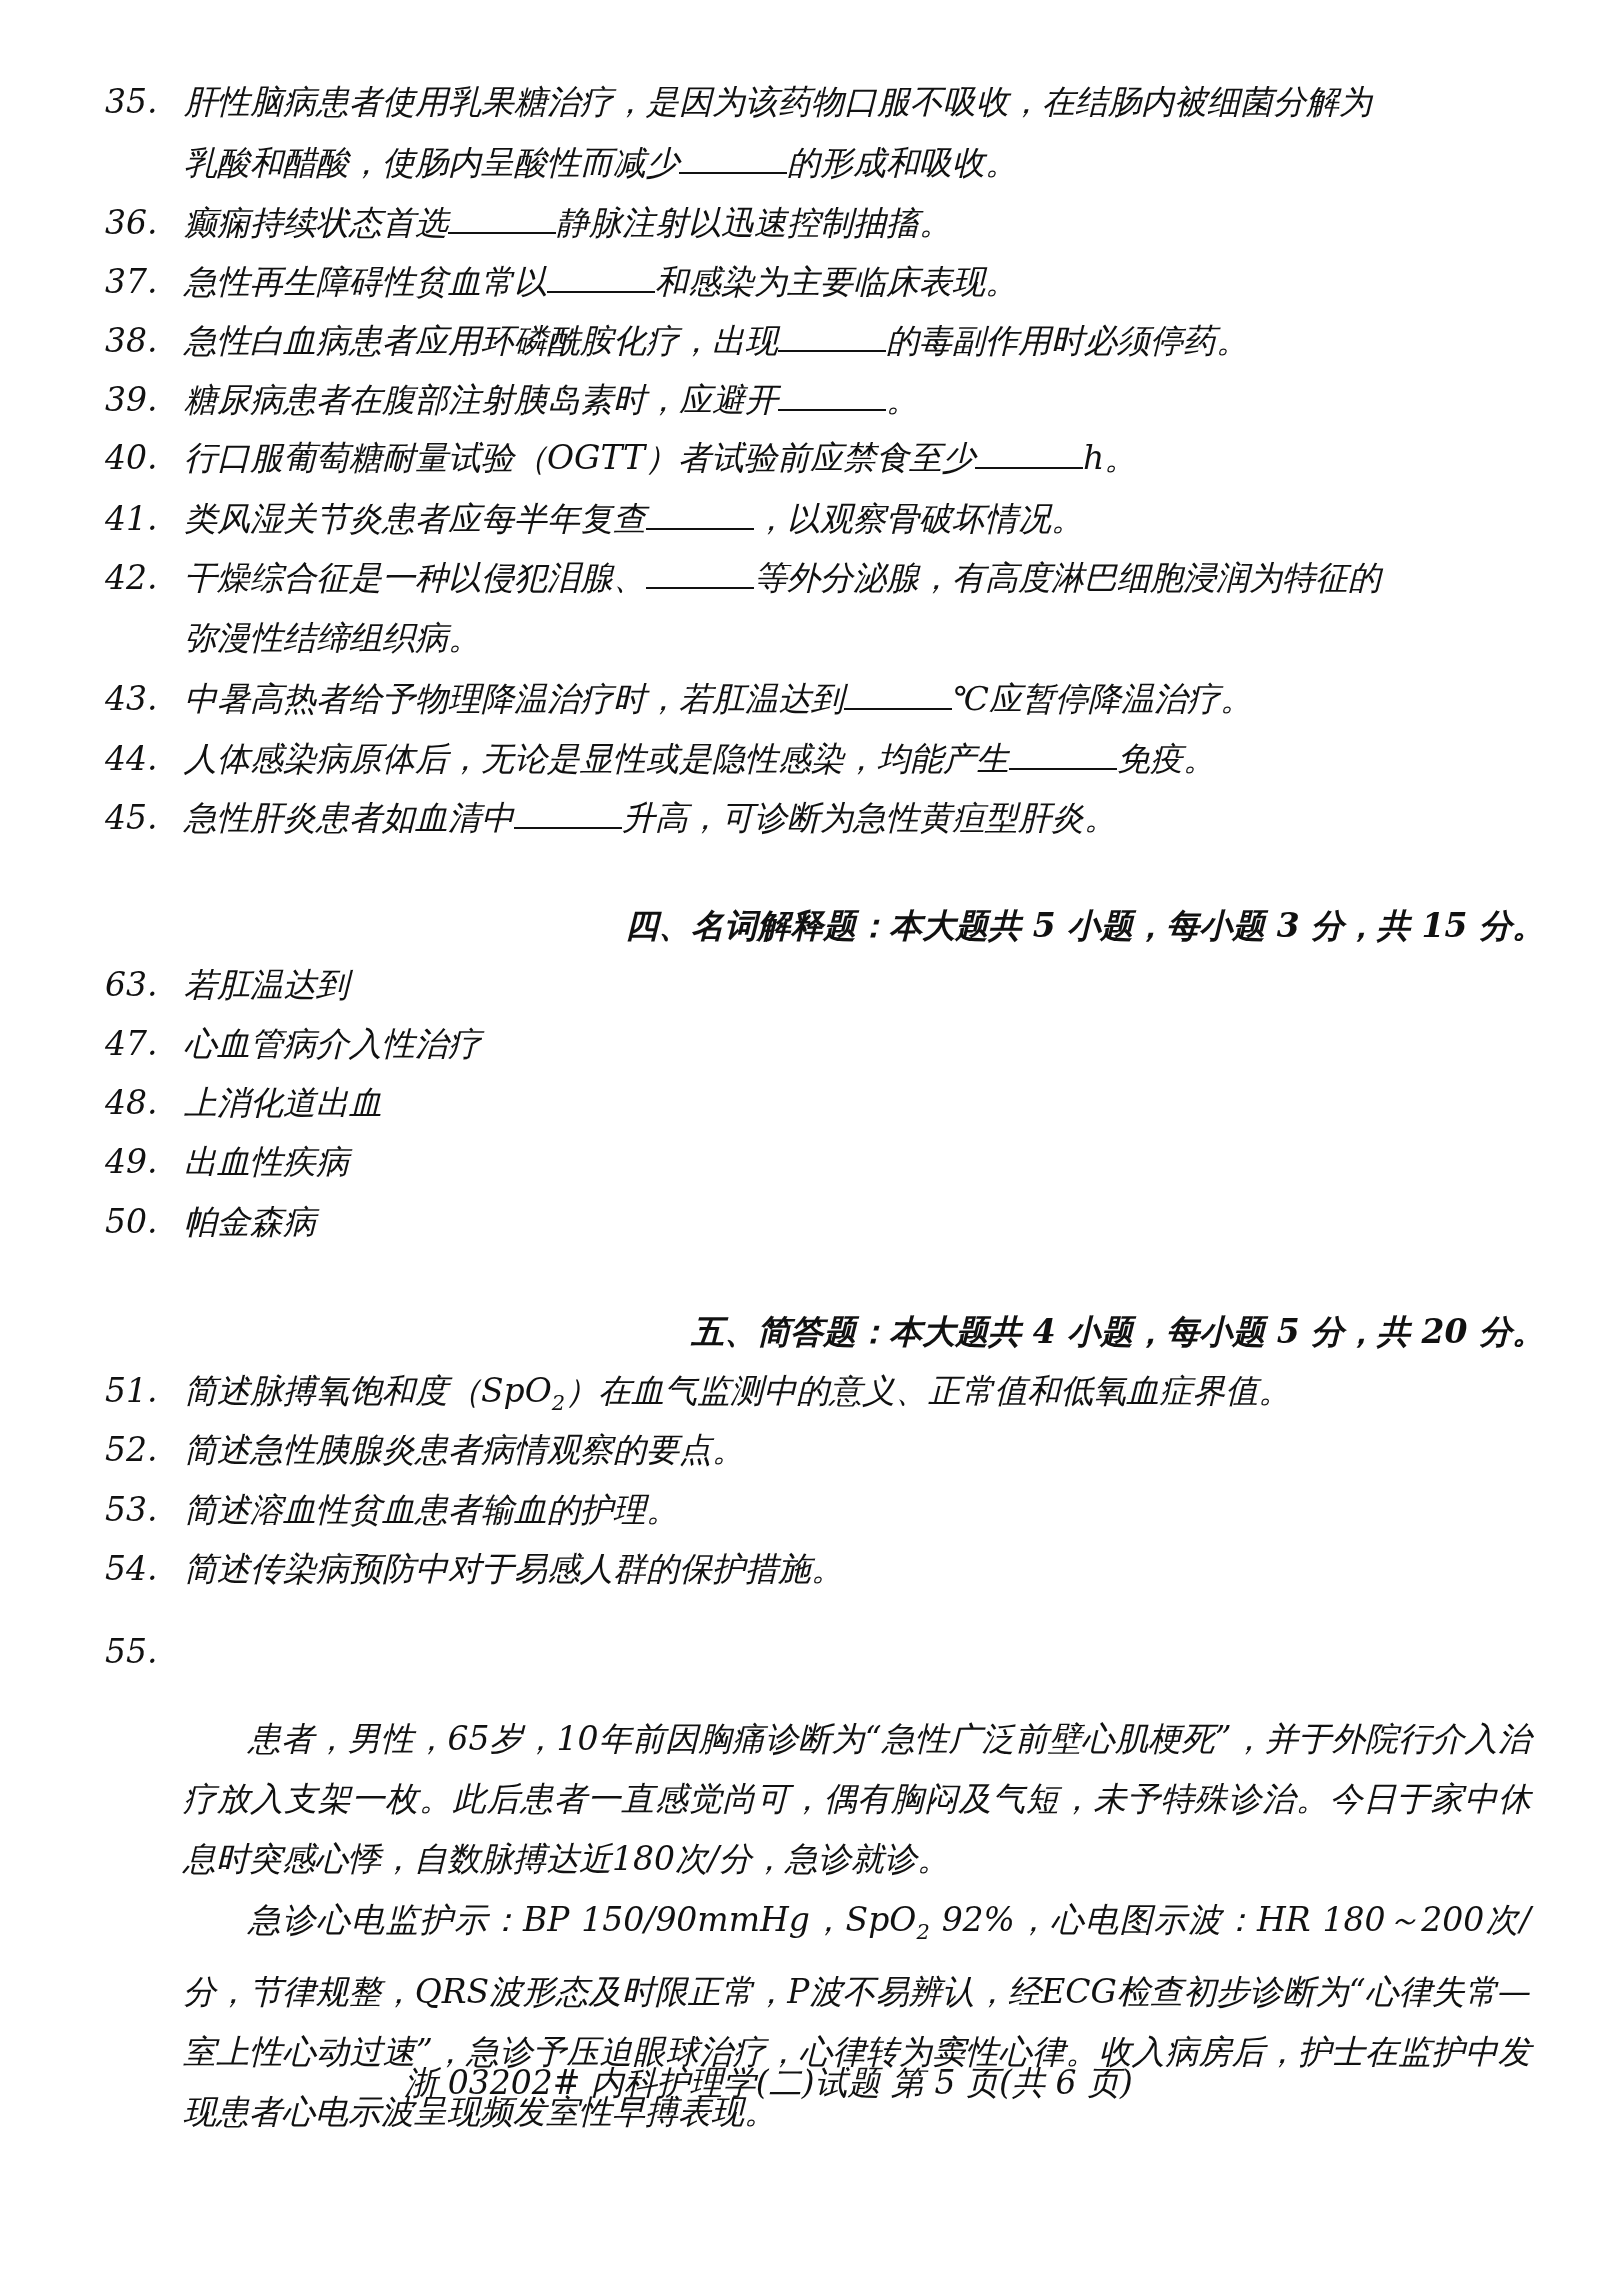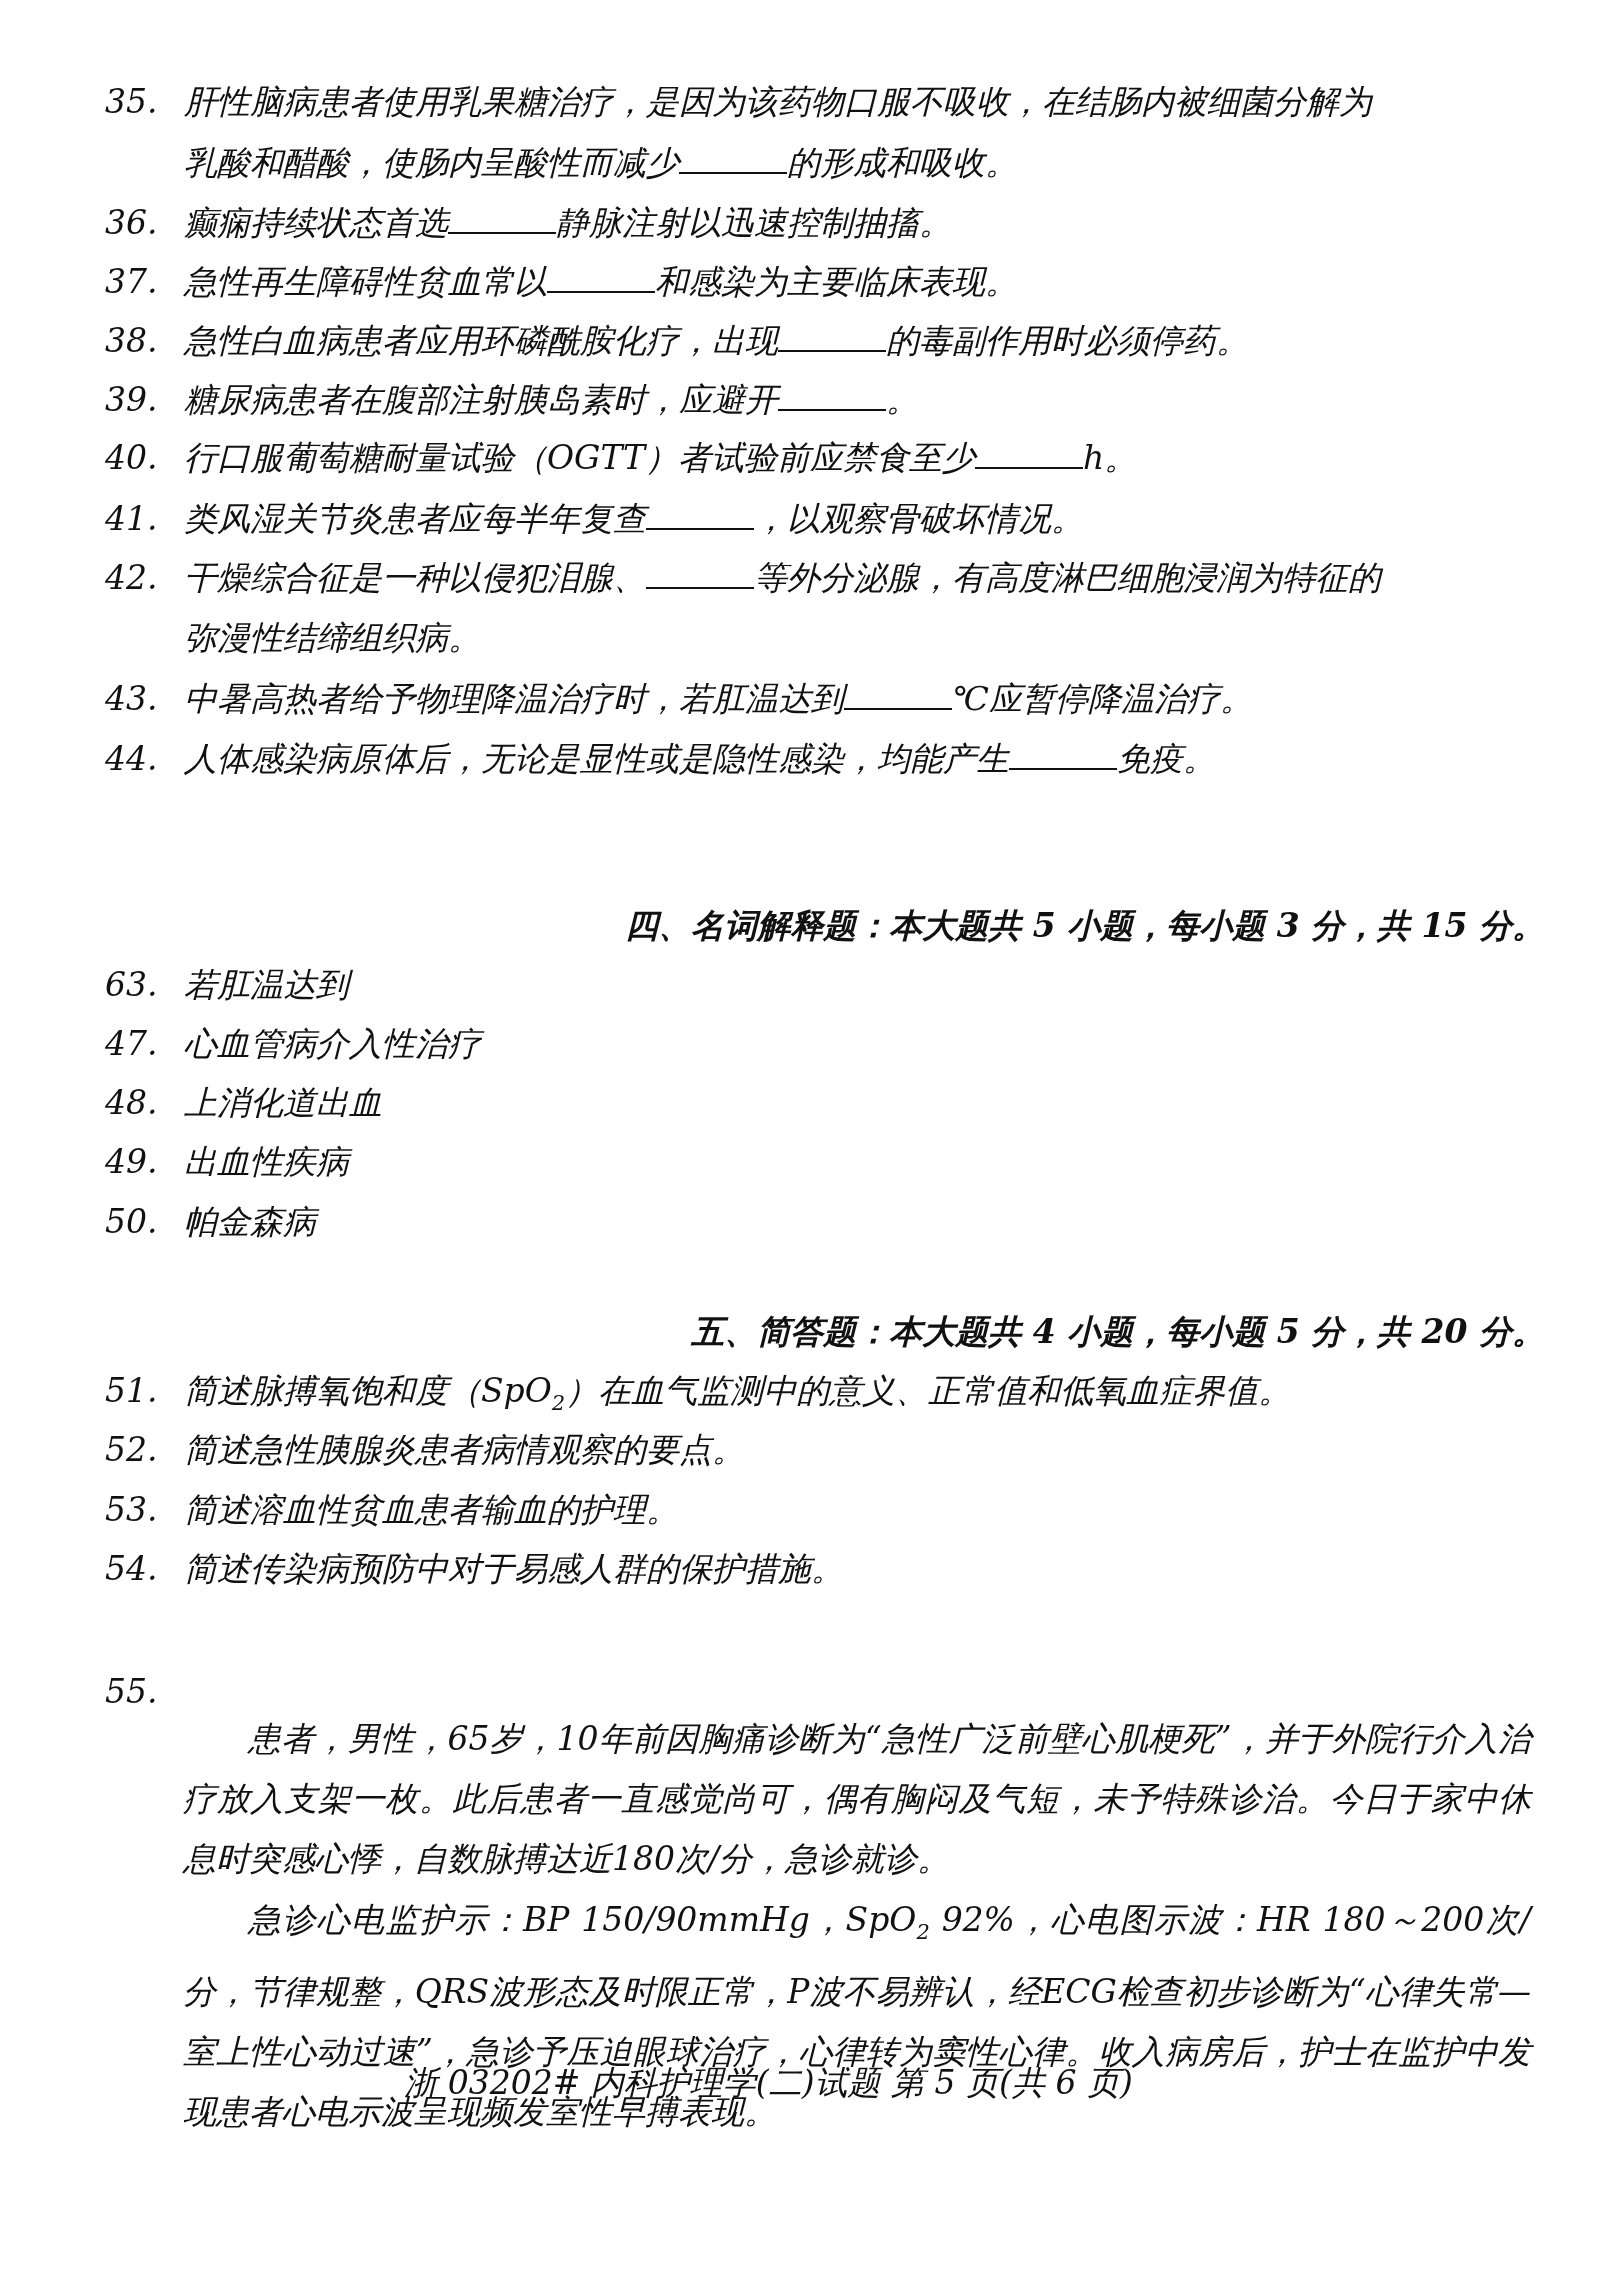--- a/index.html
+++ b/index.html
@@ -26,33 +26,34 @@
   <div class="line" style="top:203px"><span class="num">36.</span><span>癫痫持续状态首选</span><span class="blank"></span><span>静脉注射以迅速控制抽搐。</span></div>
   <div class="line" style="top:262px"><span class="num">37.</span><span>急性再生障碍性贫血常以</span><span class="blank"></span><span>和感染为主要临床表现。</span></div>
   <div class="line" style="top:321px"><span class="num">38.</span><span>急性白血病患者应用环磷酰胺化疗，出现</span><span class="blank"></span><span>的毒副作用时必须停药。</span></div>
   <div class="line" style="top:380px"><span class="num">39.</span><span>糖尿病患者在腹部注射胰岛素时，应避开</span><span class="blank"></span><span>。</span></div>
   <div class="line" style="top:438px"><span class="num">40.</span><span>行口服葡萄糖耐量试验（OGTT）者试验前应禁食至少</span><span class="blank"></span><span>h。</span></div>
   <div class="line" style="top:499px"><span class="num">41.</span><span>类风湿关节炎患者应每半年复查</span><span class="blank"></span><span>，以观察骨破坏情况。</span></div>
   <div class="line" style="top:558px"><span class="num">42.</span><span>干燥综合征是一种以侵犯泪腺、</span><span class="blank"></span><span>等外分泌腺，有高度淋巴细胞浸润为特征的</span></div>
   <div class="line indent" style="top:618px"><span>弥漫性结缔组织病。</span></div>
   <div class="line" style="top:679px"><span class="num">43.</span><span>中暑高热者给予物理降温治疗时，若肛温达到</span><span class="blank"></span><span>℃应暂停降温治疗。</span></div>
   <div class="line" style="top:739px"><span class="num">44.</span><span>人体感染病原体后，无论是显性或是隐性感染，均能产生</span><span class="blank"></span><span>免疫。</span></div>
+  <div class="line" style="top:798px"><span class="num">45.</span><span>急性肝炎患者如血清中</span><span class="blank"></span><span>升高，可诊断为急性黄疸型肝炎。</span></div>
 
   <div class="line section" style="top:906px">四、名词解释题：本大题共 5 小题，每小题 3 分，共 15 分。</div>
   <div class="line" style="top:965px"><span class="num">63.</span><span>若肛温达到</span></div>
   <div class="line" style="top:1024px"><span class="num">47.</span><span>心血管病介入性治疗</span></div>
   <div class="line" style="top:1083px"><span class="num">48.</span><span>上消化道出血</span></div>
   <div class="line" style="top:1142px"><span class="num">49.</span><span>出血性疾病</span></div>
   <div class="line" style="top:1202px"><span class="num">50.</span><span>帕金森病</span></div>
 
   <div class="line section" style="top:1312px">五、简答题：本大题共 4 小题，每小题 5 分，共 20 分。</div>
   <div class="line" style="top:1371px"><span class="num">51.</span><span>简述脉搏氧饱和度（SpO</span><sub>2</sub><span>）在血气监测中的意义、正常值和低氧血症界值。</span></div>
   <div class="line" style="top:1430px"><span class="num">52.</span><span>简述急性胰腺炎患者病情观察的要点。</span></div>
   <div class="line" style="top:1490px"><span class="num">53.</span><span>简述溶血性贫血患者输血的护理。</span></div>
   <div class="line" style="top:1549px"><span class="num">54.</span><span>简述传染病预防中对于易感人群的保护措施。</span></div>
 
-  <div class="line" style="top:1672px">55.</div>
+  <div class="line" style="top:1632px">55.</div>
   <div class="para" style="top:1709px;text-indent:65px">患者，男性，65岁，10年前因胸痛诊断为“急性广泛前壁心肌梗死”，并于外院行介入治疗放入支架一枚。此后患者一直感觉尚可，偶有胸闷及气短，未予特殊诊治。今日于家中休息时突感心悸，自数脉搏达近180次/分，急诊就诊。</div>
   <div class="para" style="top:1890px;text-indent:65px"><span>急诊心电监护示：BP 150/90mmHg，SpO</span><sub>2</sub><span> 92%，心电图示波：HR 180～200次/分，节律规整，QRS波形态及时限正常，P波不易辨认，经ECG检查初步诊断为“心律失常—室上性心动过速”，急诊予压迫眼球治疗，心律转为窦性心律。收入病房后，护士在监护中发现患者心电示波呈现频发室性早搏表现。</span></div>
 
   <div class="footer">浙 03202# 内科护理学(二)试题 第 5 页(共 6 页)</div>
 </div>
 
 
 </body></html>

